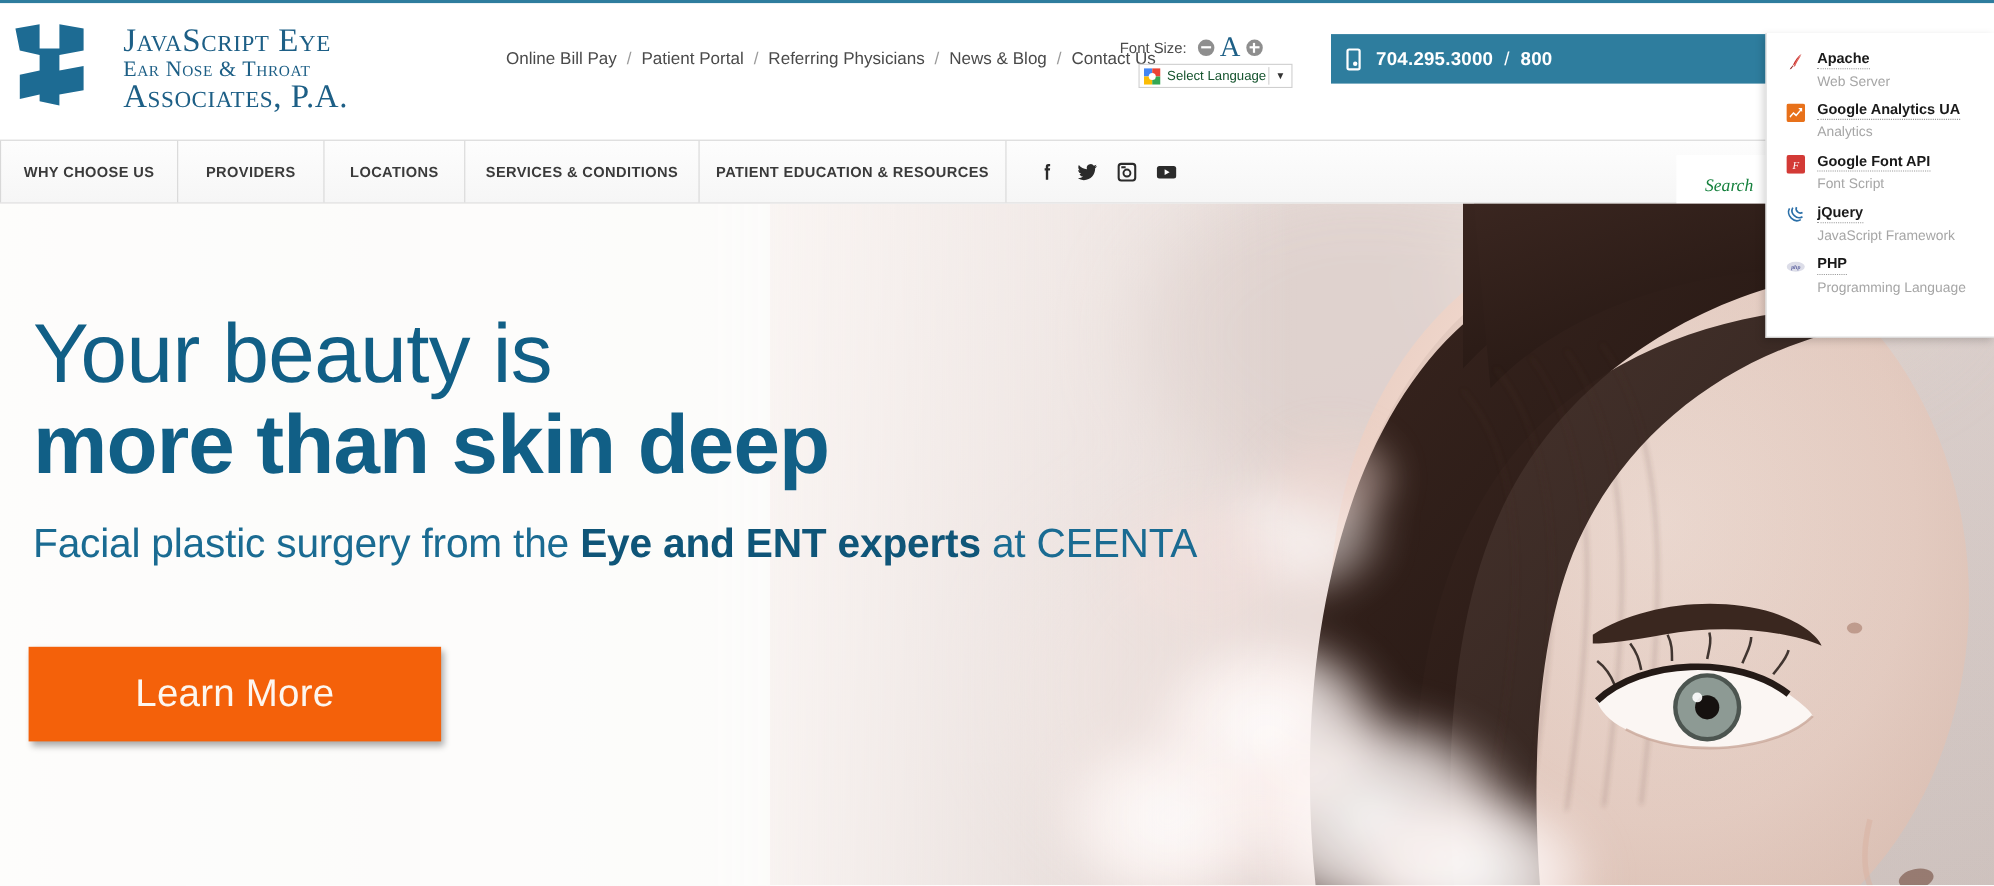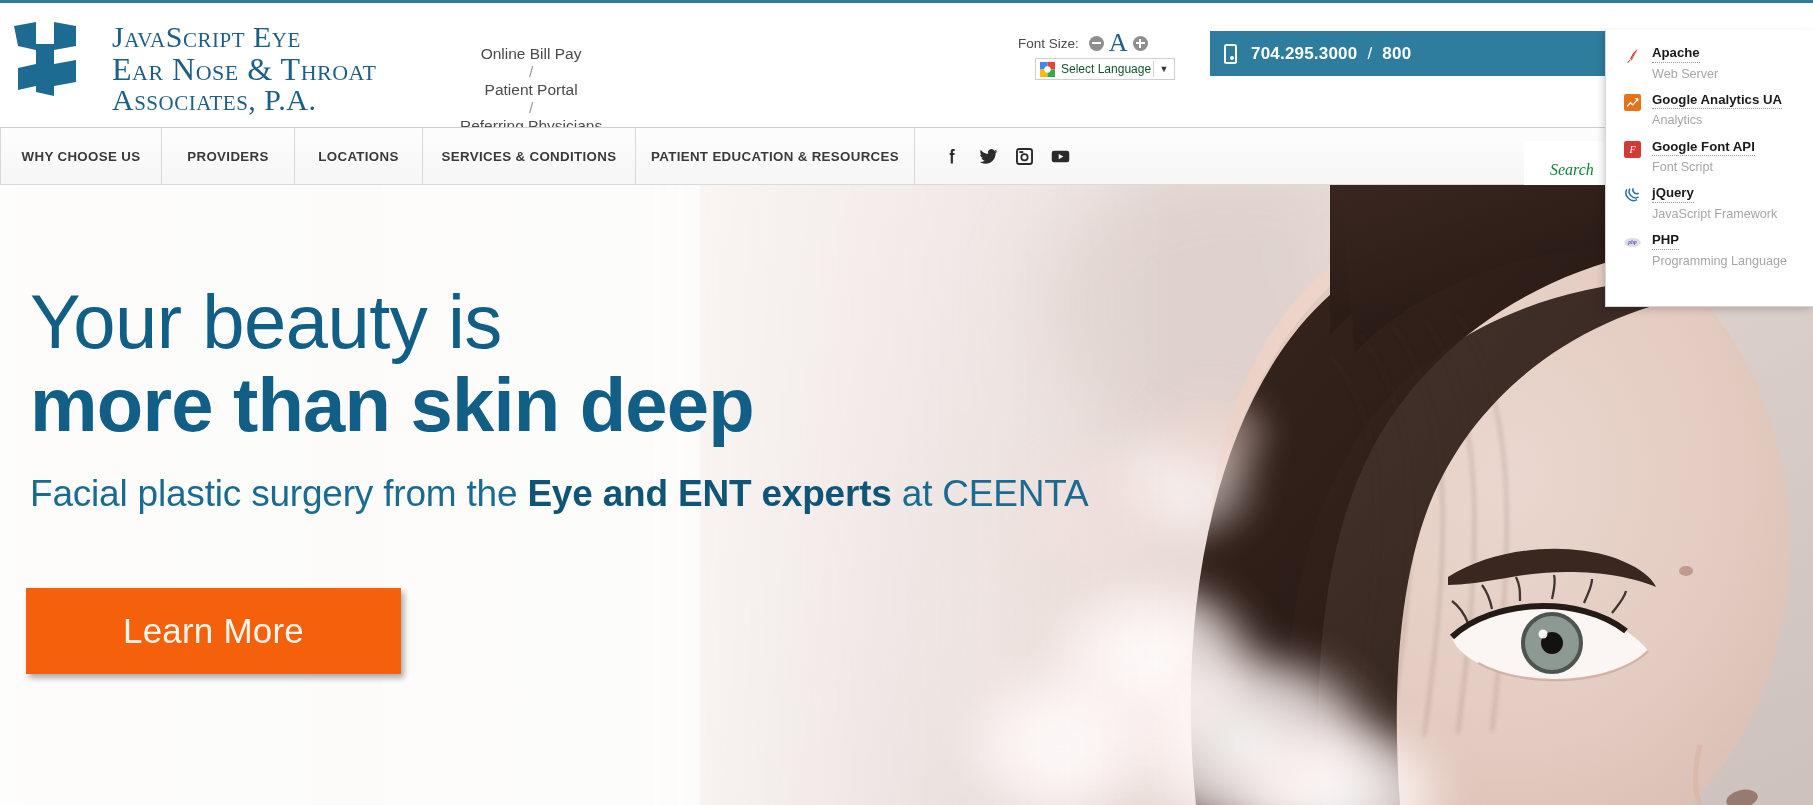--- a/index.html
+++ b/index.html
@@ -18,26 +18,26 @@
   .header { position:absolute; top:3px; left:0; width:1813px; height:124px; background:#ffffff; }
   .header-rule { position:absolute; top:127px; left:0; width:1813px; height:1px; background:#cfcfcf; }
 
   
   .logo { position:absolute; left:10px; top:17px; display:flex; align-items:flex-start; }
   .logo-mark { width:88px; height:78px; flex:0 0 auto; }
   .logo-text { margin-left:14px; margin-top:2px; color:#1d5f86;
     font-family:"Liberation Serif", serif; }
   .logo-line { display:block; font-variant: small-caps; letter-spacing:0.5px; line-height:1.02; }
   .logo-l1 { font-size:30px; }
-  .logo-l2 { font-size:32px; }
+  .logo-l2 { font-size:20px; }
   .logo-l3 { font-size:30px; }
 
   
   .util-links { position:absolute; left:460px; top:42px; display:flex; align-items:center;
-    font-size:15.5px; color:#4a4a4a; white-space:nowrap;flex-direction:column; }
+    font-size:15.5px; color:#4a4a4a; white-space:nowrap; }
   .util-links a { color:#4a4a4a; text-decoration:none; }
   .util-sep { color:#9b9b9b; margin:0 9px; }
 
   
   .fontsize { position:absolute; left:1018px; top:27px; display:flex; align-items:center; }
   .fs-label { font-size:13.5px; color:#4a4a4a; margin-right:10px; }
   .fs-btn { width:15px; height:15px; border-radius:50%; background:#8e8e8e; position:relative;
     display:inline-block; }
   .fs-btn::before { content:""; position:absolute; left:3px; top:6.5px; width:9px; height:2px; background:#fff; }
   .fs-btn.plus::after { content:""; position:absolute; left:6.5px; top:3px; width:2px; height:9px; background:#fff; }

